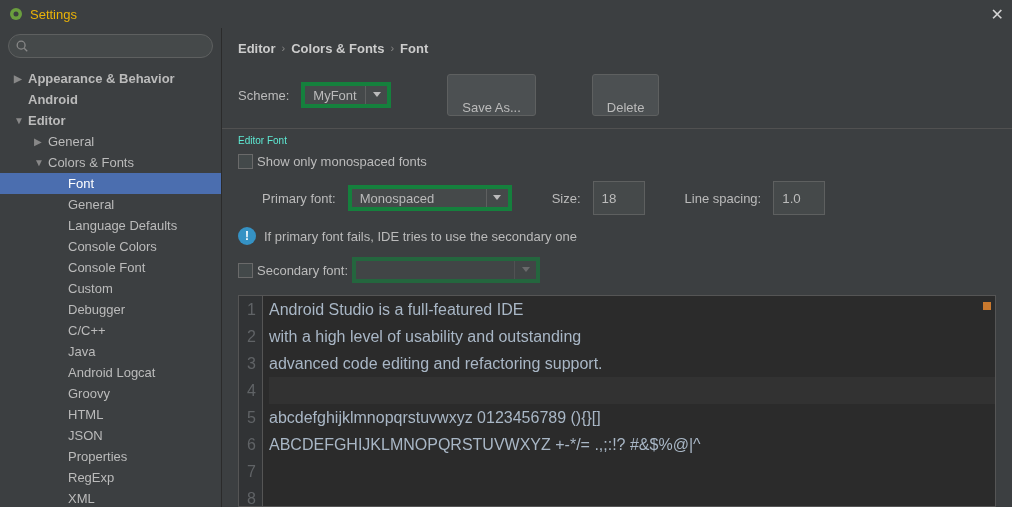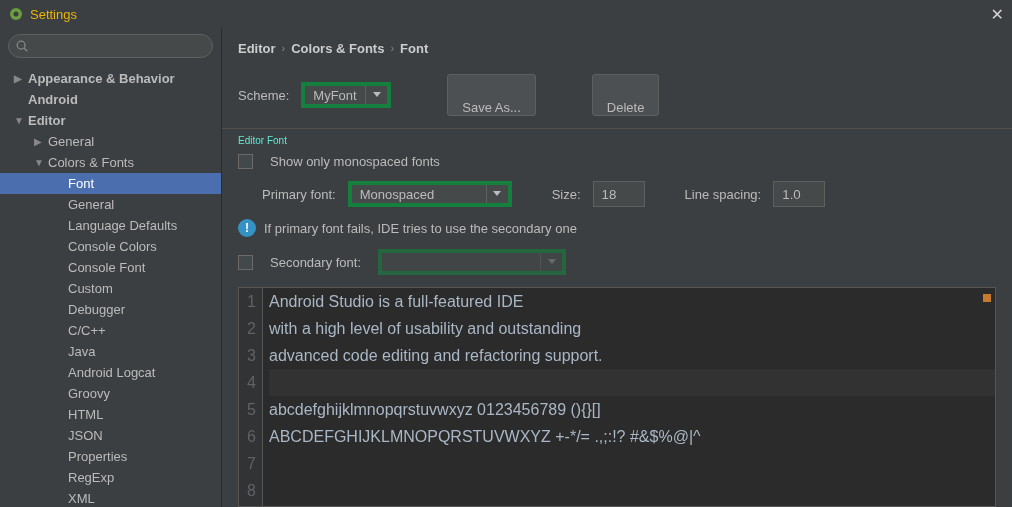--- a/index.html
+++ b/index.html
@@ -25,24 +25,24 @@
 .main { flex: 1; display: flex; flex-direction: column; background: #3c3f41; }
 .breadcrumb { display: flex; align-items: center; height: 34px; padding: 6px 16px 0 16px; color: #cccccc; font-weight: bold; }
 .breadcrumb .sep { color: #888; margin: 0 6px; font-weight: normal; font-size: 11px; }
 .scheme-row { display: flex; align-items: center; padding: 12px 16px 12px 16px; gap: 12px; border-bottom: 1px solid #515151; }
 .label { color: #bbbbbb; }
 .dropdown { background: #45494a; border: 4px solid #15803d; height: 26px; display: flex; align-items: center; position: relative; }
 .dropdown .dd-text { padding: 0 8px; color: #bbbbbb; flex: 1; }
 .dropdown .dd-btn { width: 22px; height: 100%; border-left: 1px solid #5e6060; display: flex; align-items: center; justify-content: center; }
 .btn { background: #4c5052; border: 1px solid #5e6060; color: #bbbbbb; height: 42px; padding: 0 14px; display: flex; align-items: flex-end; cursor: pointer; border-radius: 3px; margin-left: 44px; }
 .section-title { color: #5eead4; padding: 6px 16px 2px 16px; font-size: 10px; }
-.form-row { display: flex; align-items: center; padding: 6px 16px; gap: 17px; }
+.form-row { display: flex; align-items: center; padding: 6px 16px; gap: 4px; }
 .checkbox { width: 15px; height: 15px; background: #43494a; border: 1px solid #6a6a6a; cursor: pointer; }
 .form-row2 { display: flex; align-items: center; padding: 6px 16px 6px 40px; gap: 12px; }
-.textfield { background: #45494a; border: 1px solid #5e6060; height: 26px; color: #bbbbbb; padding: 8px 8px; }
+.textfield { background: #45494a; border: 1px solid #5e6060; height: 26px; color: #bbbbbb; padding: 16px 8px; }
 .info-row { display: flex; align-items: center; gap: 8px; padding: 6px 16px; }
 .info-icon { width: 18px; height: 18px; border-radius: 50%; background: #3592c4; color: #fff; display: flex; align-items: center; justify-content: center; font-size: 12px; font-weight: bold; }
 .preview { margin: 6px 16px 0 16px; border: 1px solid #555; background: #2b2b2b; flex: 1; display: flex; font-family: "Courier New", monospace; font-size: 16px; position: relative; overflow: hidden; }
 .gutter { width: 24px; background: #313335; color: #606366; text-align: right; padding-right: 6px; border-right: 1px solid #555; }
 .gutter div, .code div { height: 27px; line-height: 27px; }
 .code { flex: 1; padding-left: 6px; color: #a9b7c6; white-space: pre; }
 .code .hl { background: #323232; display: block; }
 .marker { position: absolute; right: 4px; top: 6px; width: 8px; height: 8px; background: #c9792e; }
 </style>
 </head>

